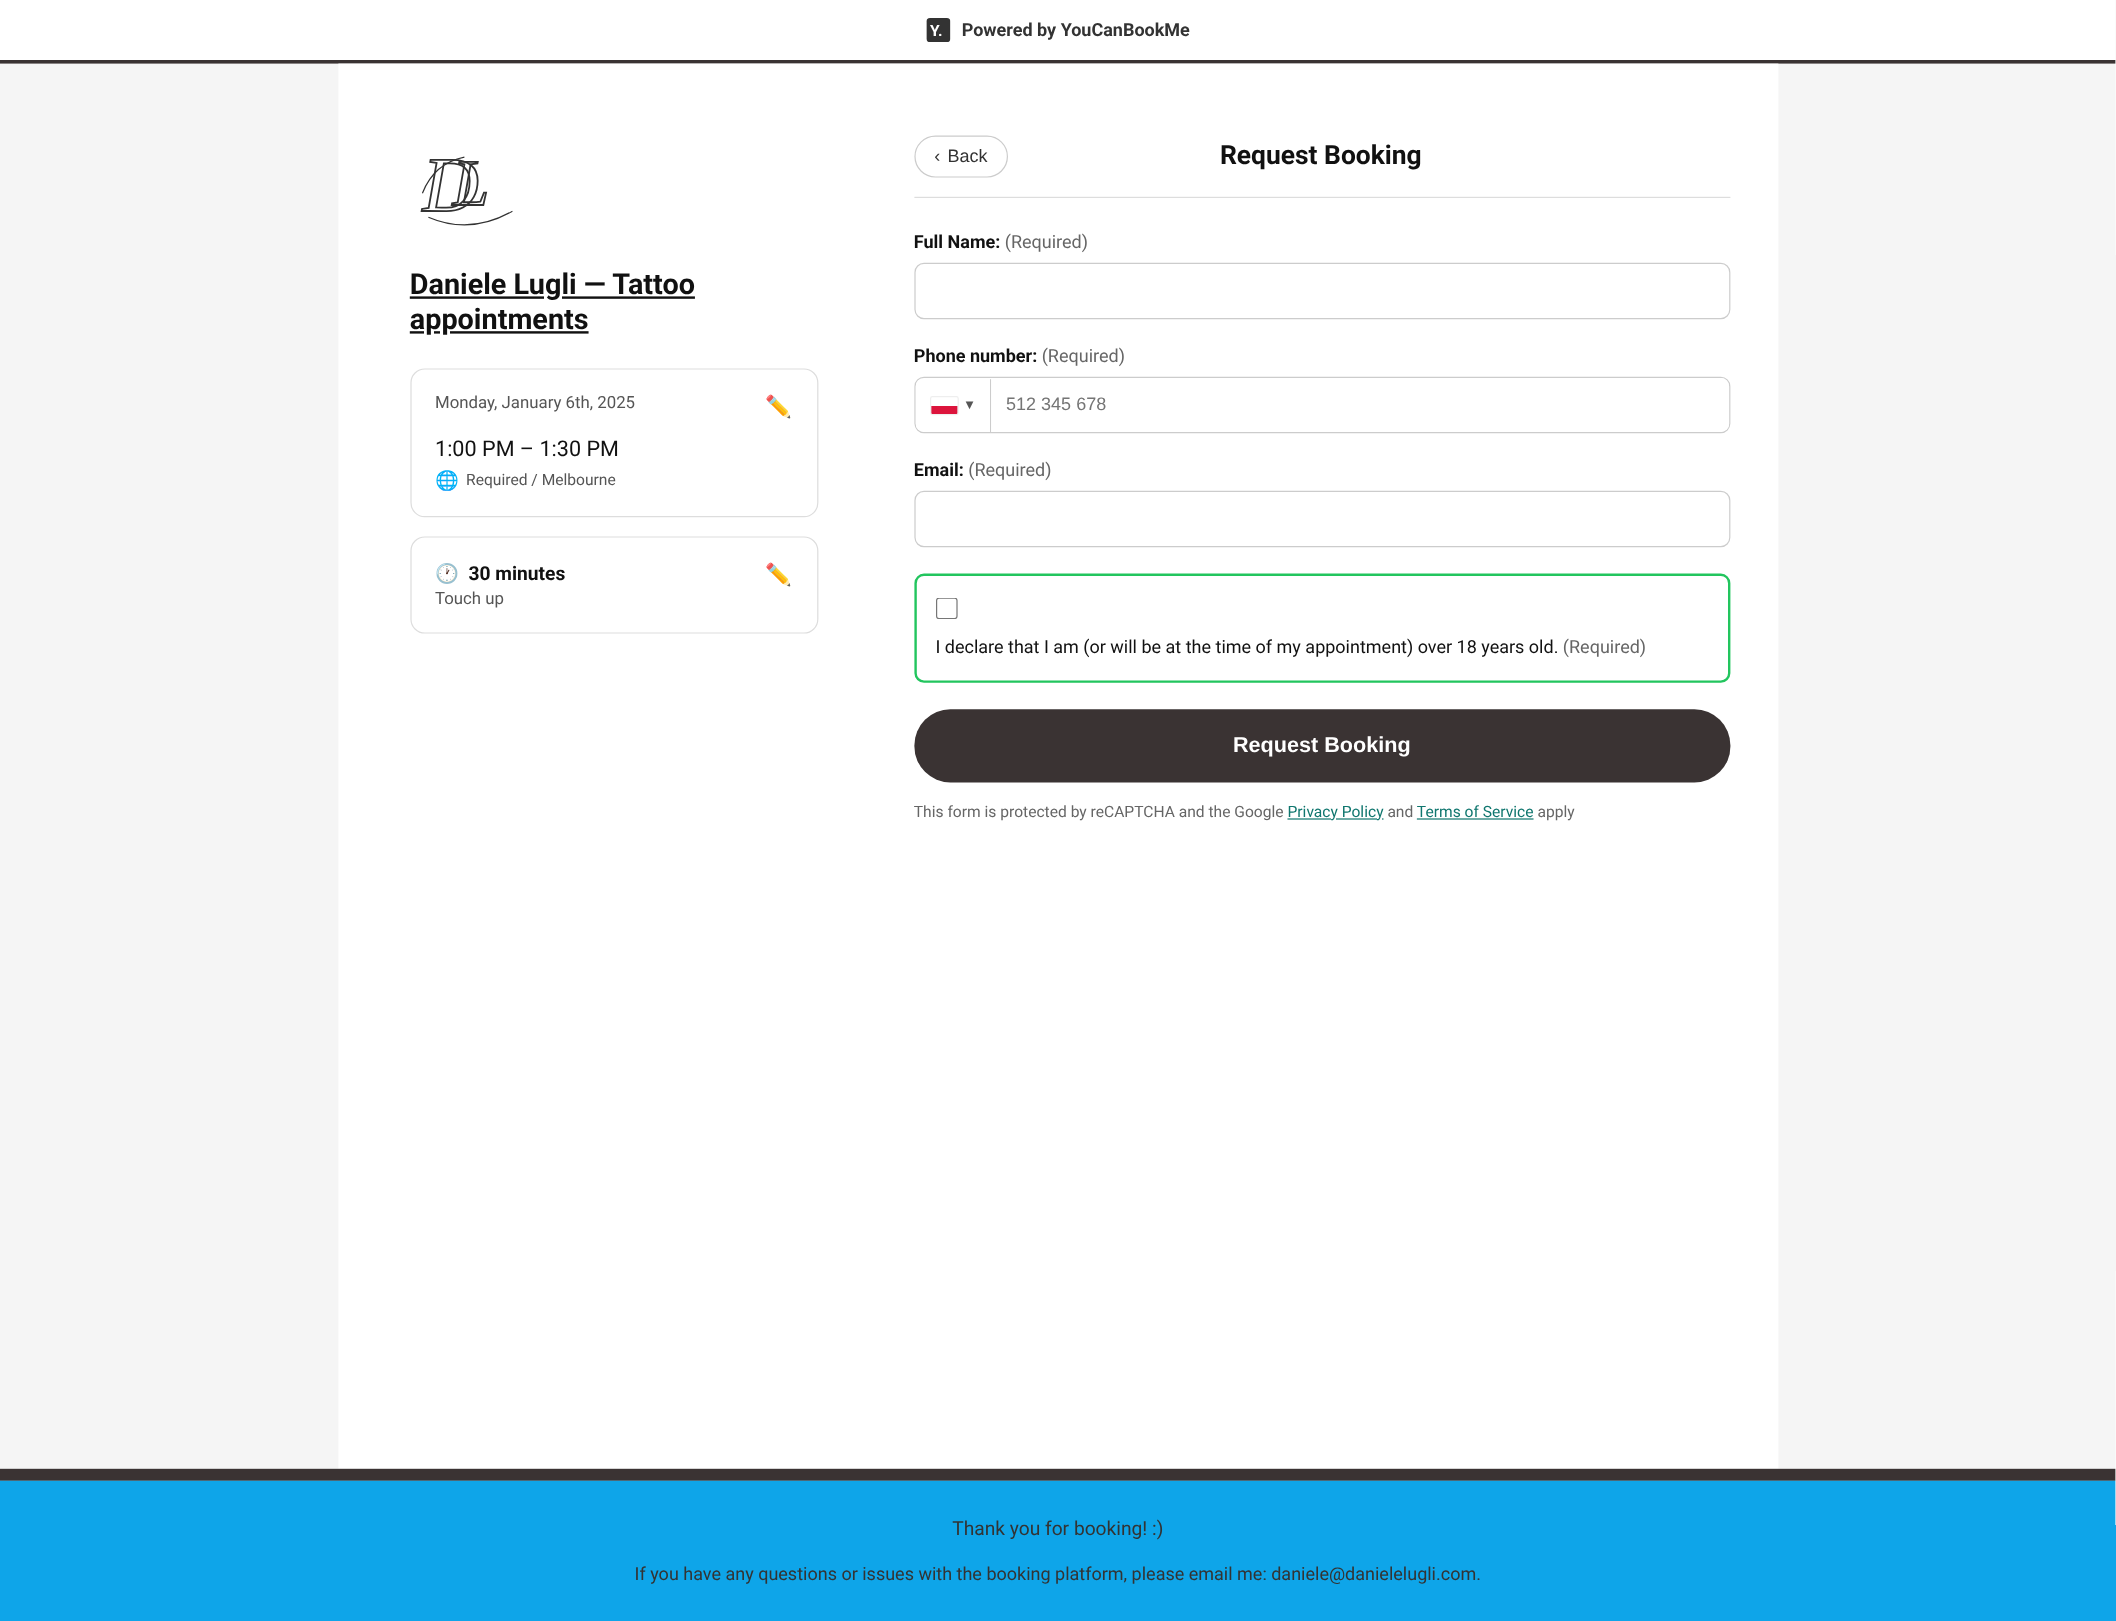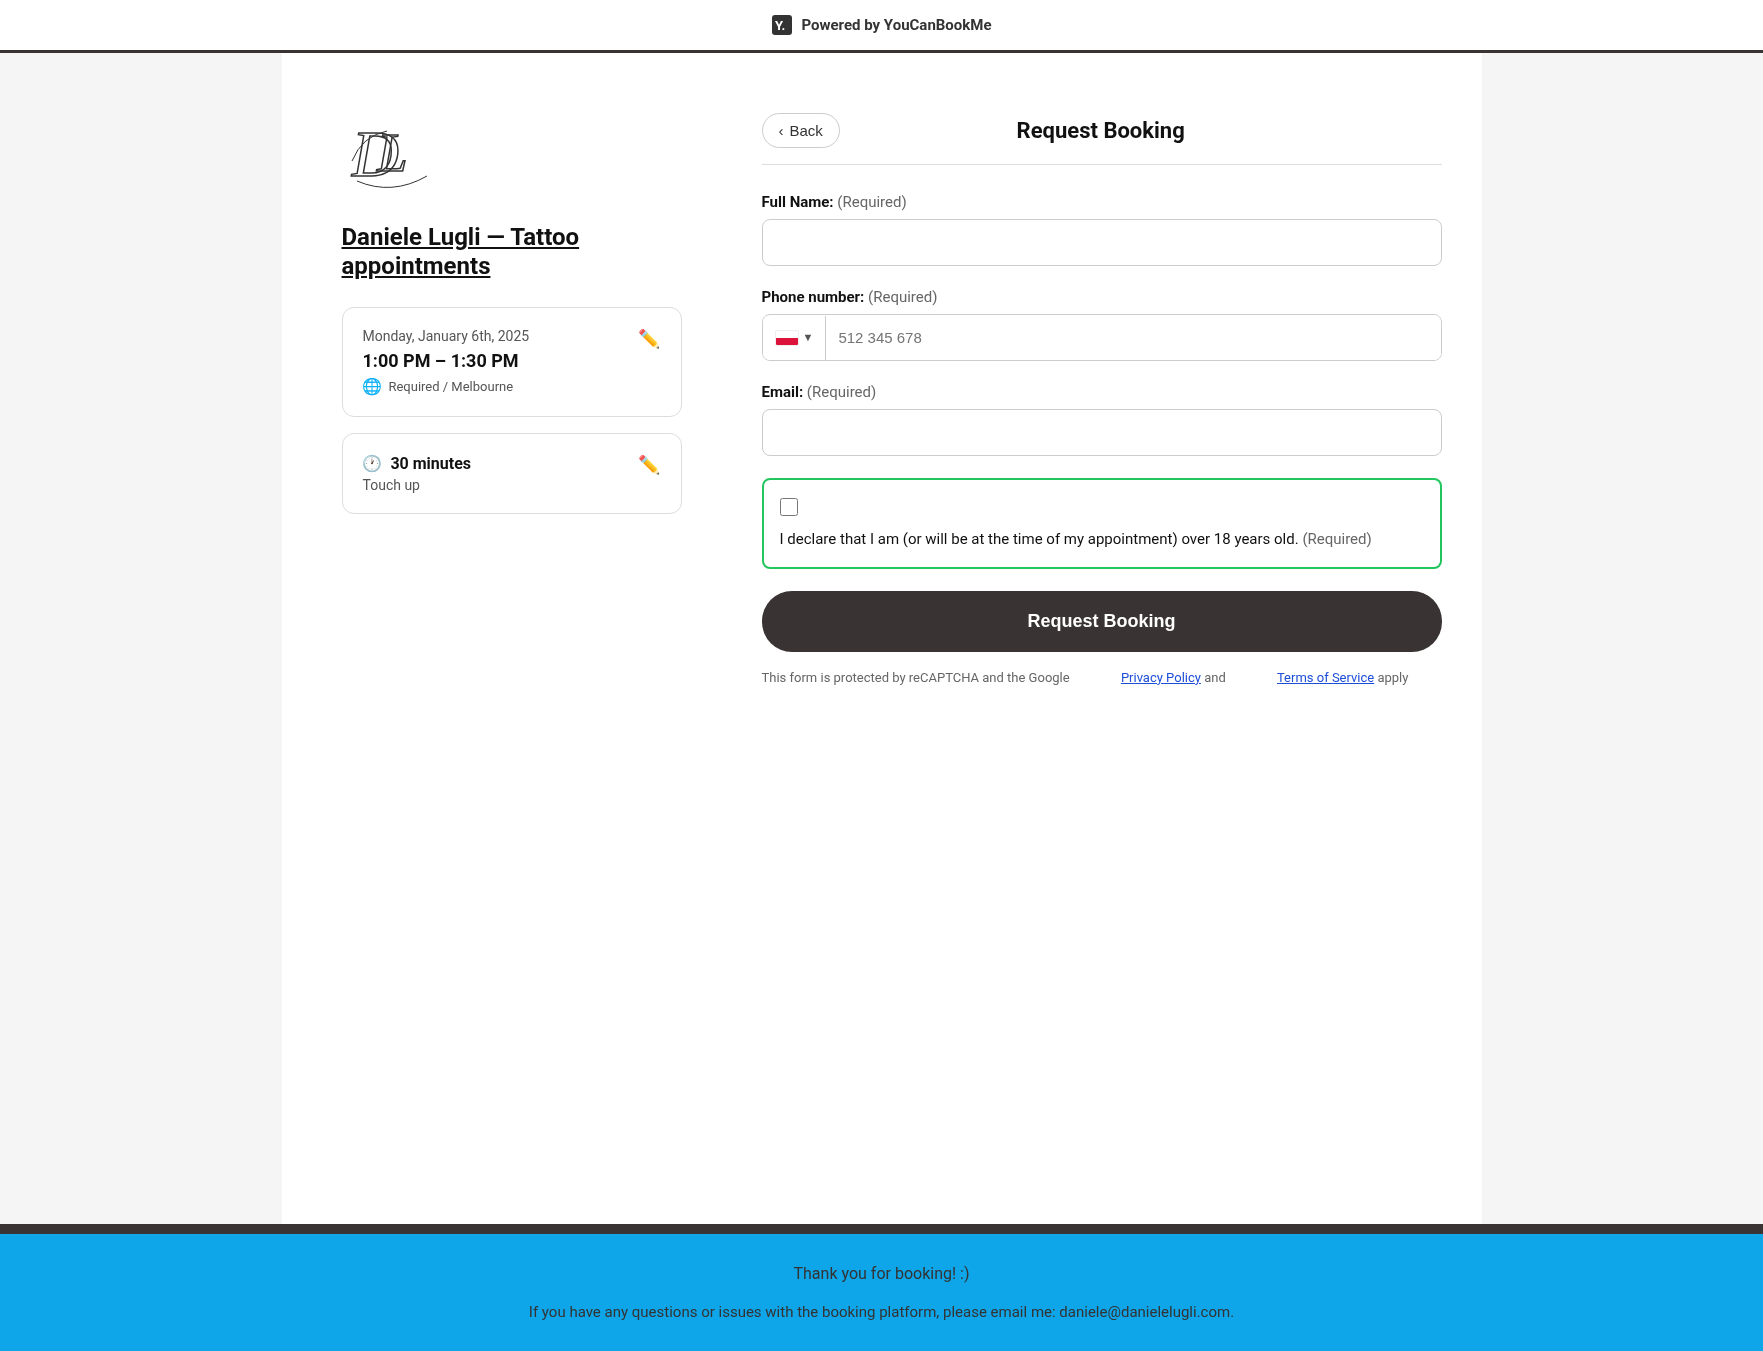--- a/index.html
+++ b/index.html
@@ -75,26 +75,26 @@
     .appointment-card {
       border: 1px solid #ddd;
       border-radius: 12px;
       padding: 20px;
       margin-bottom: 16px;
     }
 
     .appointment-date {
       font-size: 14px;
       color: #555;
-      margin-bottom: 6px;
+      margin-bottom: 20px;
     }
 
     .appointment-time {
       font-size: 18px;
-      font-weight: 700;
+      font-weight: 400;
       color: #111;
       margin-bottom: 6px;
     }
 
     .appointment-timezone {
       display: flex;
       align-items: center;
       gap: 6px;
       font-size: 13px;
       color: #555;
@@ -282,23 +282,22 @@
       margin-bottom: 16px;
     }
 
     .recaptcha-text {
       font-size: 13px;
       color: #666;
       line-height: 1.5;
     }
 
     .recaptcha-link {
-      color: #1d4ed8;
+      color: #0f766e;
       text-decoration: underline;
-      margin-left: 48px;
     }
 
     
     .dark-bar {
       background: #3a3333;
       height: 10px;
     }
 
     
     .bottom-footer {

